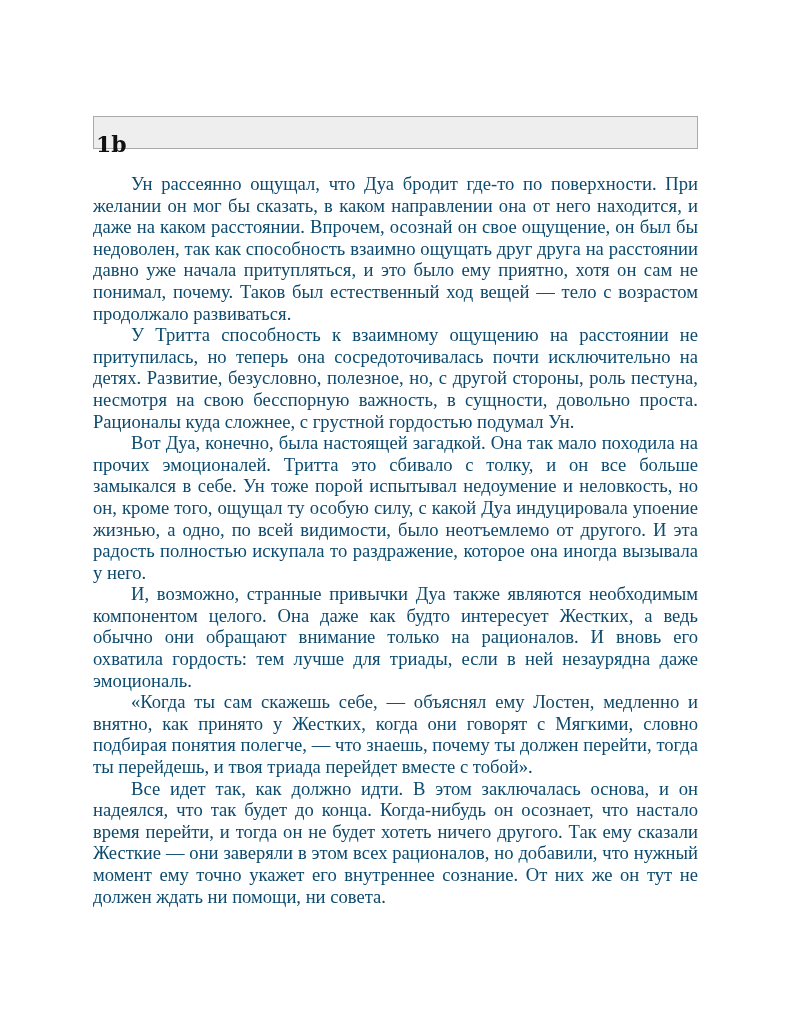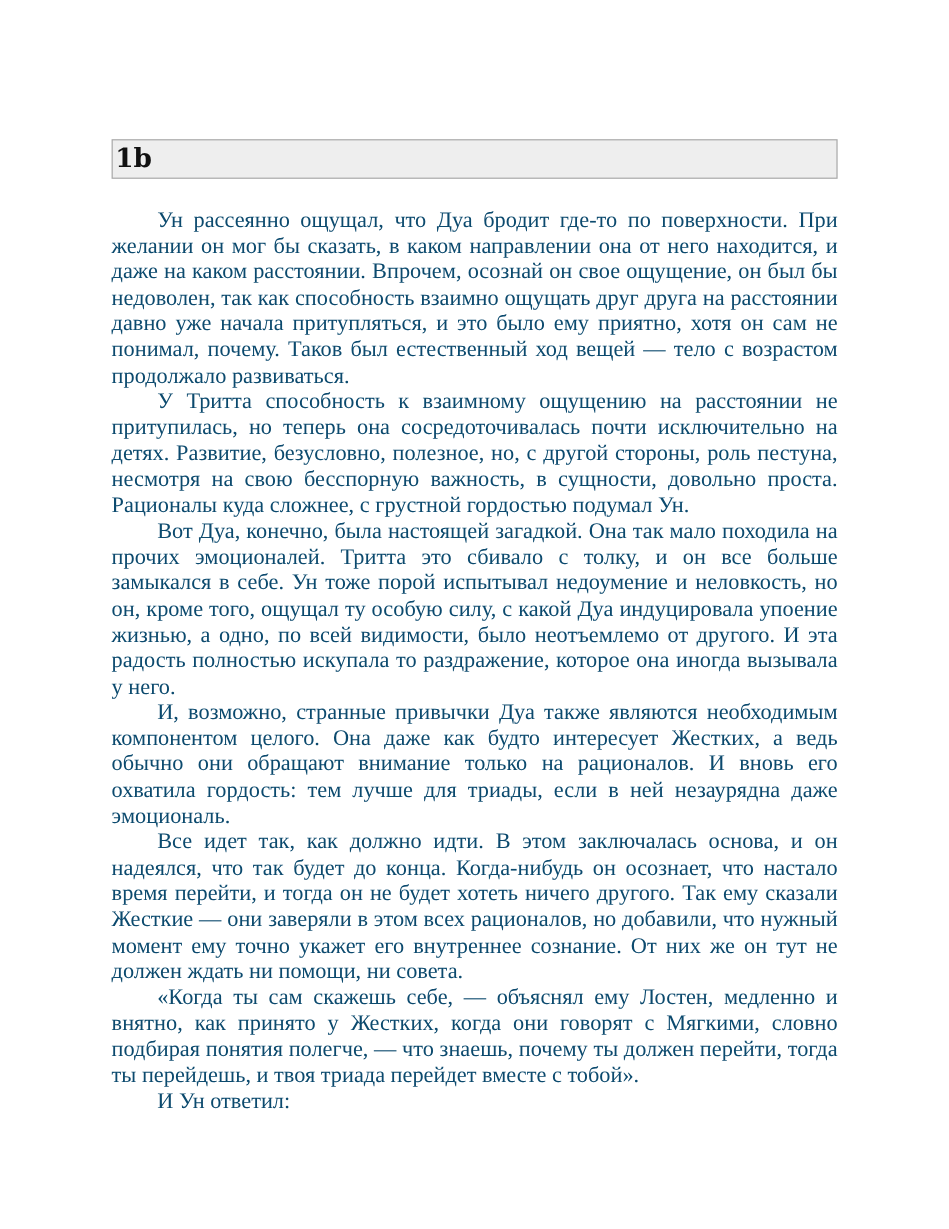--- a/index.html
+++ b/index.html
@@ -3,21 +3,21 @@
 <meta charset="utf-8">
 <style>
   html, body { margin: 0; padding: 0; background: #ffffff; }
   body { width: 791px; height: 1024px; position: relative; overflow: hidden; }
   .page { position: absolute; left: 93px; top: 116px; width: 605px; }
   .heading-box {
     box-sizing: border-box;
     width: 605px; height: 33px;
     background: #eeeeee;
     border: 1px solid #aaaaaa;
-    padding: 0 0 0 2px;
+    padding: 12px 0 0 2px;
     font-family: "DejaVu Serif", "Liberation Serif", serif;
     font-weight: bold;
     font-size: 22px;
     line-height: 31px;
     color: #111111;
   }
   .body-text {
     margin-top: 24px;
     font-family: "Liberation Serif", serif;
     font-size: 18.6px;
@@ -30,17 +30,16 @@
 </head>
 <body>
 
 <div class="page">
   <div class="heading-box">1b</div>
   <div class="body-text">
     <p>Ун рассеянно ощущал, что Дуа бродит где-то по поверхности. При желании он мог бы сказать, в каком направлении она от него находится, и даже на каком расстоянии. Впрочем, осознай он свое ощущение, он был бы недоволен, так как способность взаимно ощущать друг друга на расстоянии давно уже начала притупляться, и это было ему приятно, хотя он сам не понимал, почему. Таков был естественный ход вещей — тело с возрастом продолжало развиваться.</p>
     <p>У Тритта способность к взаимному ощущению на расстоянии не притупилась, но теперь она сосредоточивалась почти исключительно на детях. Развитие, безусловно, полезное, но, с другой стороны, роль пестуна, несмотря на свою бесспорную важность, в сущности, довольно проста. Рационалы куда сложнее, с грустной гордостью подумал Ун.</p>
     <p>Вот Дуа, конечно, была настоящей загадкой. Она так мало походила на прочих эмоционалей. Тритта это сбивало с толку, и он все больше замыкался в себе. Ун тоже порой испытывал недоумение и неловкость, но он, кроме того, ощущал ту особую силу, с какой Дуа индуцировала упоение жизнью, а одно, по всей видимости, было неотъемлемо от другого. И эта радость полностью искупала то раздражение, которое она иногда вызывала у него.</p>
     <p>И, возможно, странные привычки Дуа также являются необходимым компонентом целого. Она даже как будто интересует Жестких, а ведь обычно они обращают внимание только на рационалов. И вновь его охватила гордость: тем лучше для триады, если в ней незаурядна даже эмоциональ.</p>
+    <p>«Когда ты сам скажешь себе, — объяснял ему Лостен, медленно и внятно, как принято у Жестких, когда они говорят с Мягкими, словно подбирая понятия полегче, — что знаешь, почему ты должен перейти, тогда ты перейдешь, и твоя триада перейдет вместе с тобой».</p>
     <p>Все идет так, как должно идти. В этом заключалась основа, и он надеялся, что так будет до конца. Когда-нибудь он осознает, что настало время перейти, и тогда он не будет хотеть ничего другого. Так ему сказали Жесткие — они заверяли в этом всех рационалов, но добавили, что нужный момент ему точно укажет его внутреннее сознание. От них же он тут не должен ждать ни помощи, ни совета.</p>
-    <p>«Когда ты сам скажешь себе, — объяснял ему Лостен, медленно и внятно, как принято у Жестких, когда они говорят с Мягкими, словно подбирая понятия полегче, — что знаешь, почему ты должен перейти, тогда ты перейдешь, и твоя триада перейдет вместе с тобой».</p>
-    <p>И Ун ответил:</p>
   </div>
 </div>
 
 </body></html>

